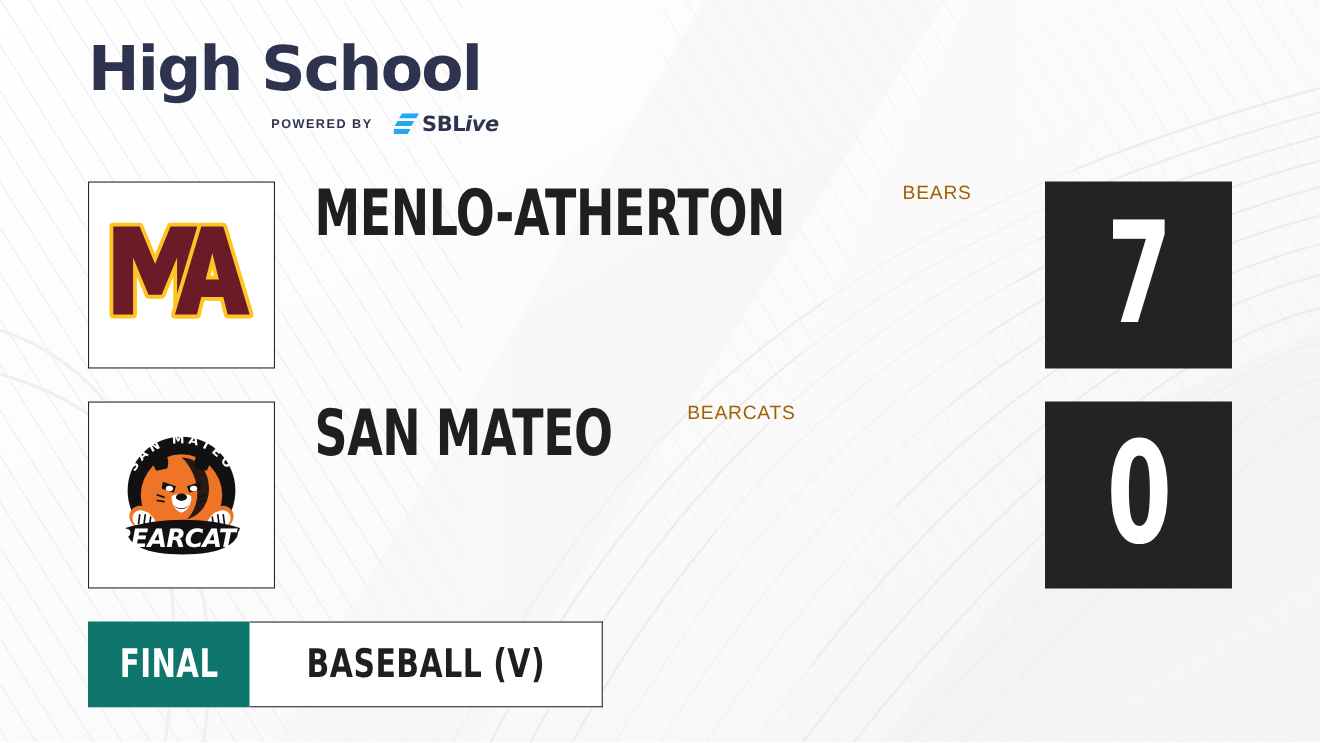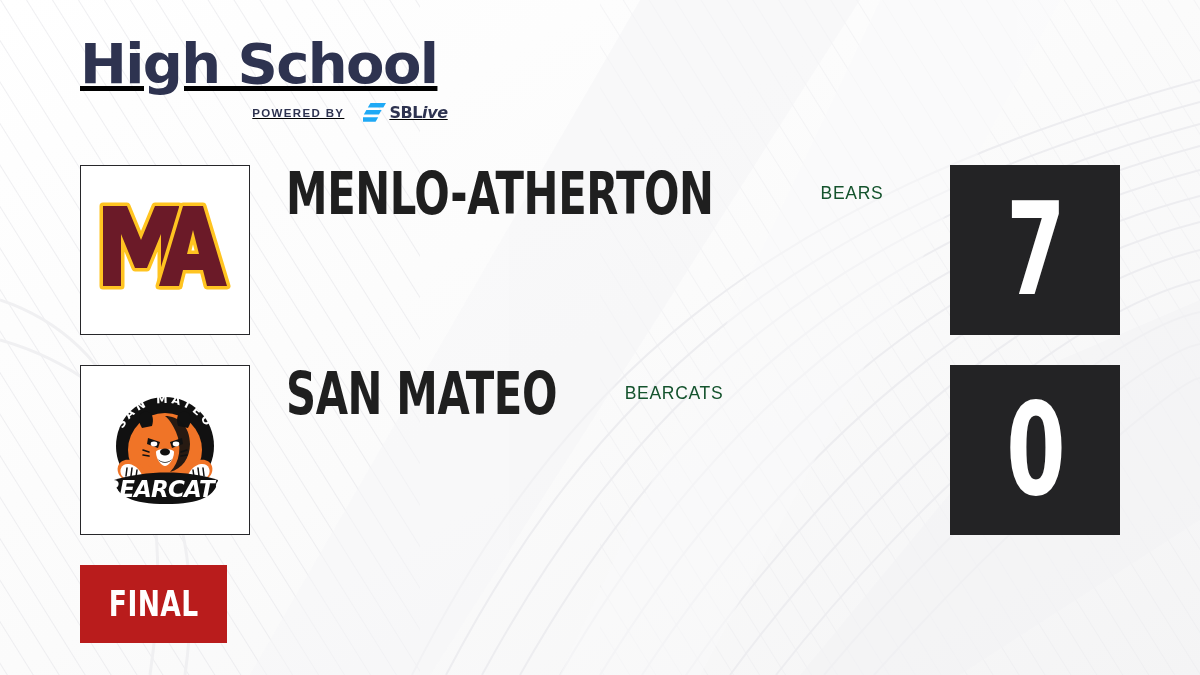--- a/index.html
+++ b/index.html
@@ -12,21 +12,21 @@
   }
 
   
   #bg { position:absolute; inset:0; overflow:hidden; background:#fdfdfd; }
   #bg svg { position:absolute; inset:0; width:1200px; height:675px; display:block; }
 
   
   #stage { position:absolute; inset:0; }
 
   
-  .brand { position:absolute; left:80px; top:36px; width:430px;text-decoration:underline; }
+  .brand { position:absolute; left:80px; top:36px; width:430px; }
   .brand-row { display:flex; align-items:center; }
   .brand-title {
     font-family:"DejaVu Sans", sans-serif;
     font-weight:700;
     font-size:56px;
     line-height:56px;
     letter-spacing:-1.6px;
     color:#2E3350;
     white-space:nowrap;
   }
@@ -35,21 +35,21 @@
     display:flex; align-items:center; justify-content:center;
     gap:19px; margin-top:11px; padding-left:110px;
   }
   .powered-by {
     font-size:11.5px; font-weight:700; letter-spacing:1.35px;
     color:#2E3350; font-family:"Liberation Sans", sans-serif;
   }
   .sblive { display:flex; align-items:center; gap:3px; }
   .sblive-word {
     font-family:"DejaVu Sans", sans-serif;
-    font-weight:700; font-size:16px; letter-spacing:-0.4px;
+    font-weight:700; font-size:19px; letter-spacing:-0.4px;
     color:#2E3350; line-height:18px;
   }
   .sblive-word .ital { font-style:italic; }
 
   
   .team-row { position:absolute; left:80px; width:1040px; height:170px; }
   .team-row.r1 { top:165px; }
   .team-row.r2 { top:365px; }
 
   .logo-box {
@@ -71,22 +71,22 @@
     letter-spacing:-0.5px;
     color:#1f1f1f;
     transform:scaleX(0.80);
     transform-origin:left center;
     white-space:nowrap;
   }
   .team-mascot {
     font-family:"Liberation Sans", sans-serif;
     font-size:17.5px;
     letter-spacing:0.7px;
-    color:#14532d;
-    margin-top:18px;
+    color:#a16207;
+    margin-top:0;
   }
 
   
   .score-box {
     position:absolute; left:950px;
     width:170px; height:170px;
     background:#232325;
     display:flex; align-items:center; justify-content:center;
   }
   .score-box.s1 { top:165px; }
@@ -101,21 +101,21 @@
     transform-origin:center center;
     letter-spacing:-2px;
   }
 
   
   .status-bar {
     position:absolute; left:80px; top:565px;
     height:78px; display:flex; align-items:stretch;
   }
   .status-final {
-    background:#b91c1c;
+    background:#0f766e;
     width:147px;
     display:flex; align-items:center; justify-content:center;
   }
   .status-final span {
     font-family:"DejaVu Sans Condensed","DejaVu Sans", sans-serif;
     font-weight:700; font-size:36px; line-height:36px; color:#ffffff;
     transform:scaleX(0.82); transform-origin:center center;
     letter-spacing:0.5px;
   }
   .status-sport {
@@ -299,15 +299,18 @@
     <span class="score-val">7</span>
   </div>
   <div class="score-box s2">
     <span class="score-val">0</span>
   </div>
 
   <div class="status-bar">
     <div class="status-final">
       <span>FINAL</span>
     </div>
+    <div class="status-sport">
+      <span>BASEBALL (V)</span>
+    </div>
   </div>
 
 </div>
 
 </body></html>

